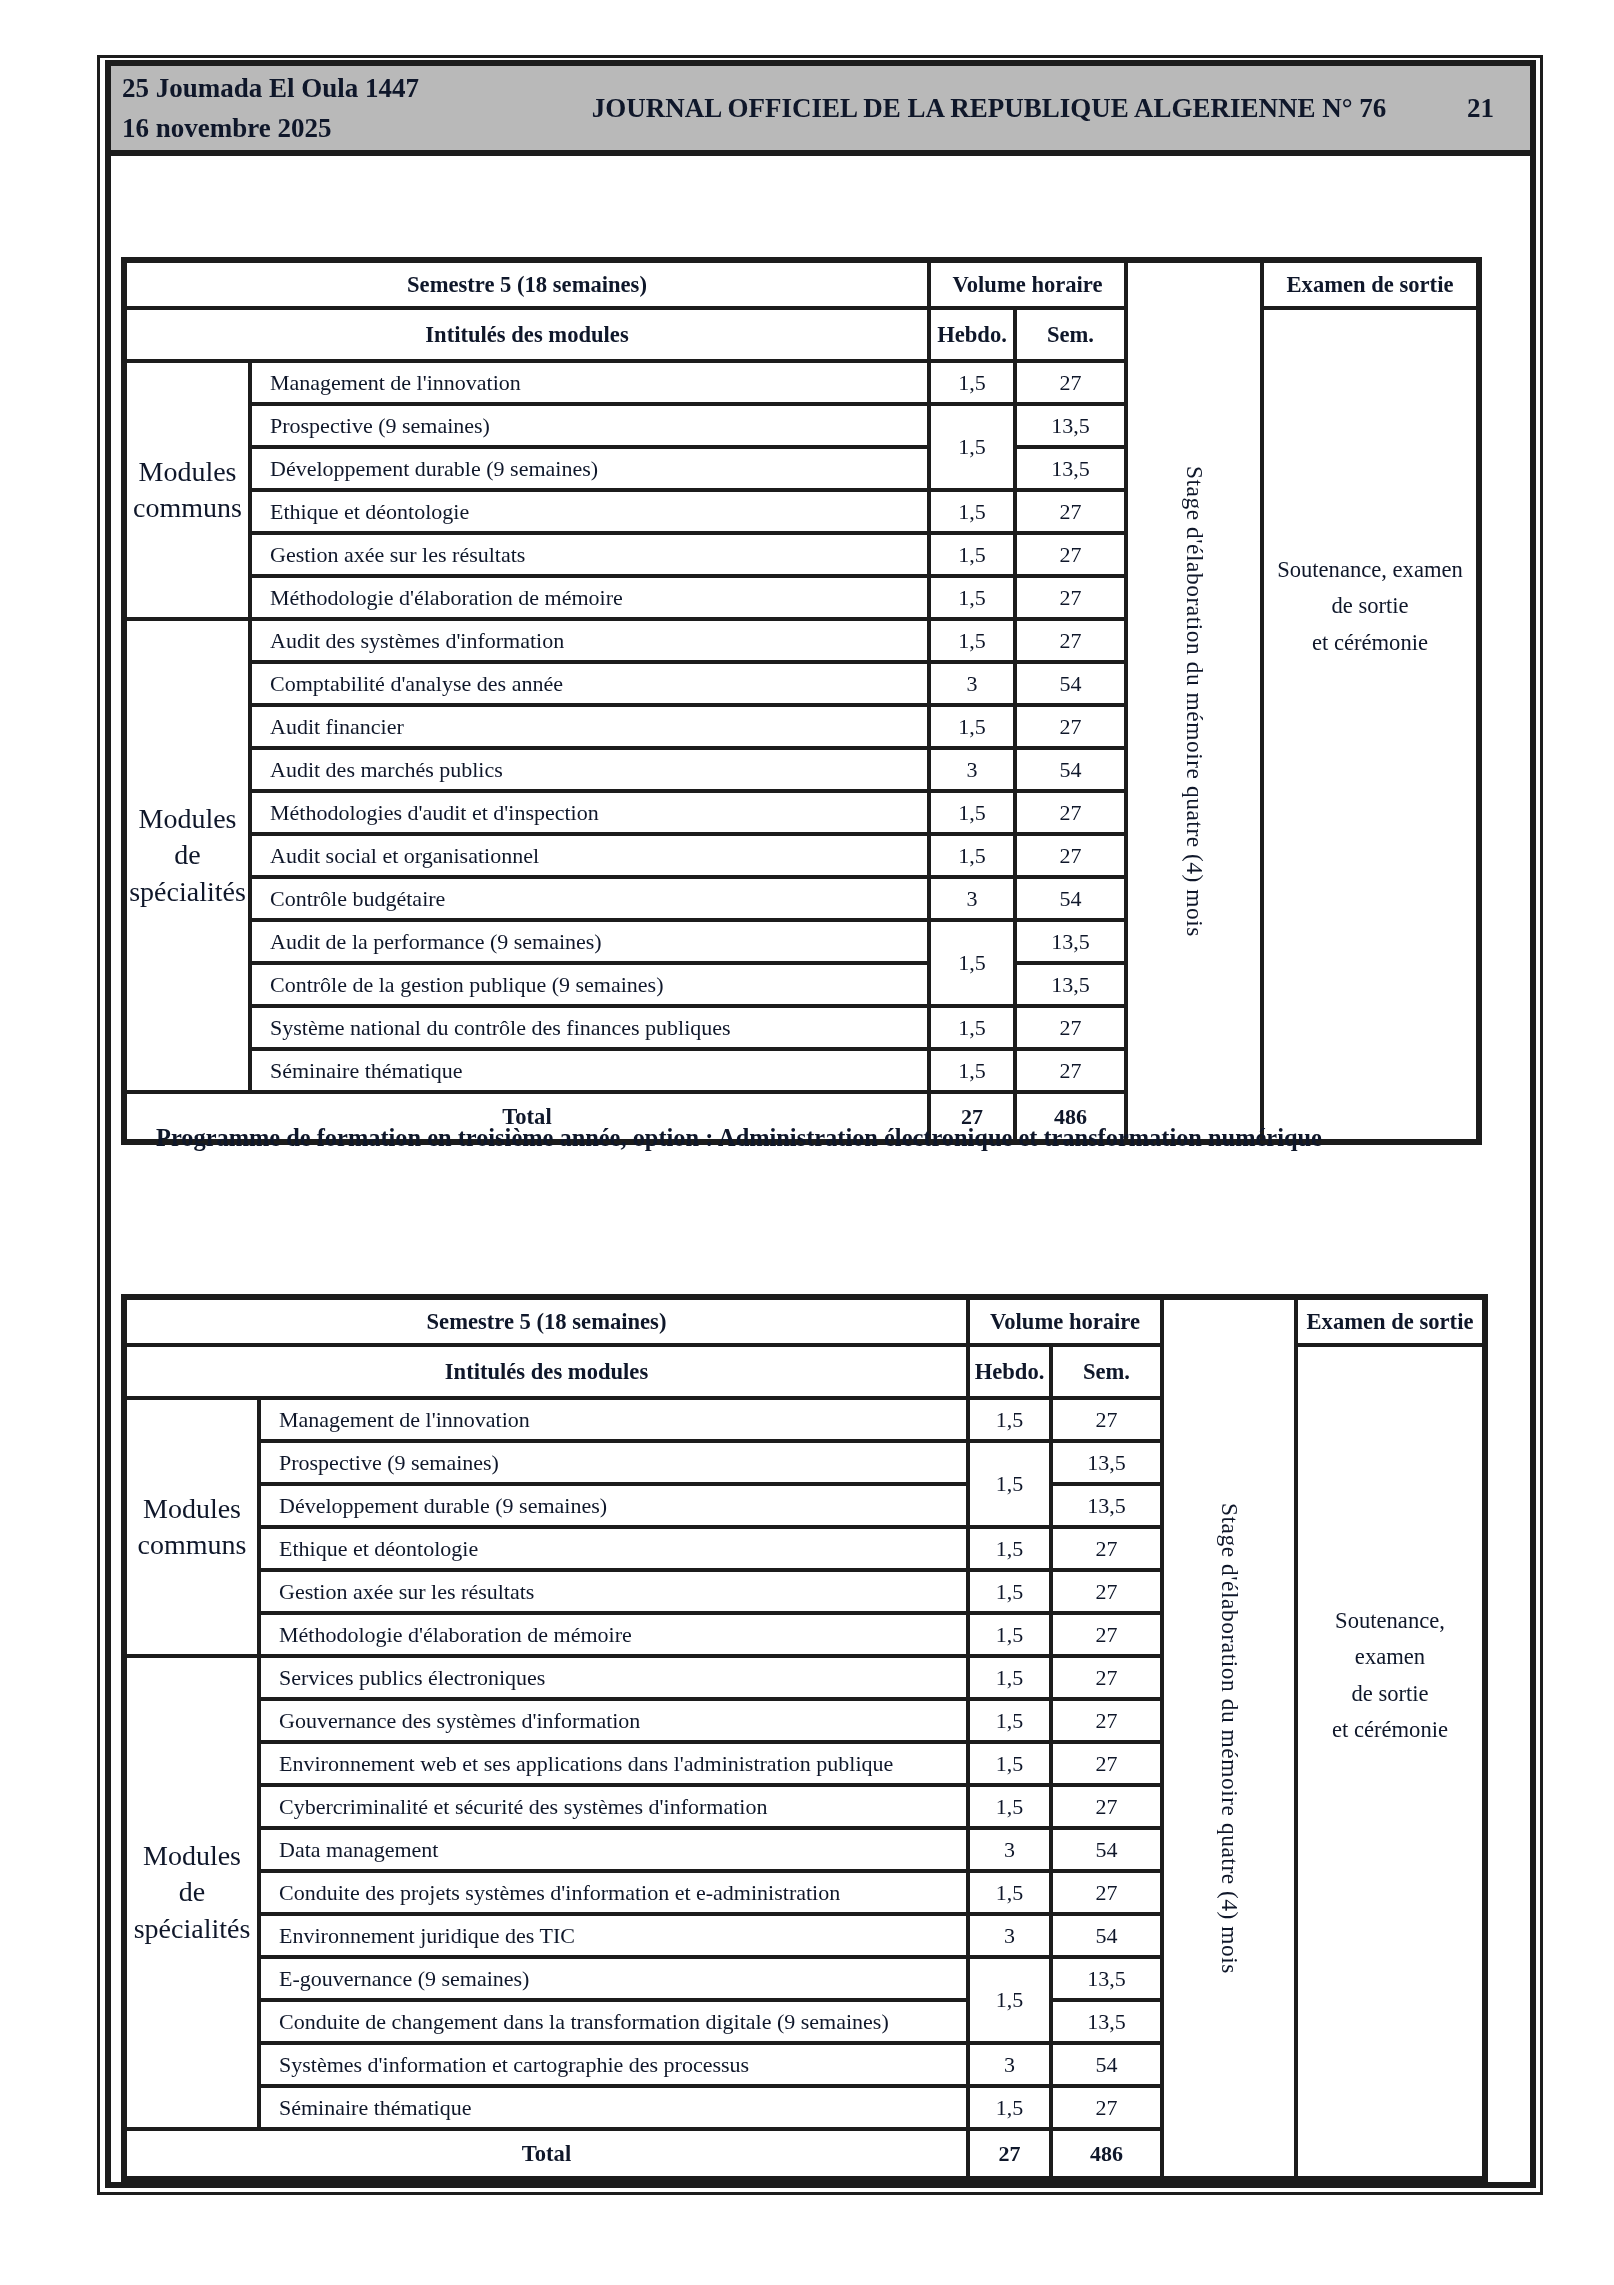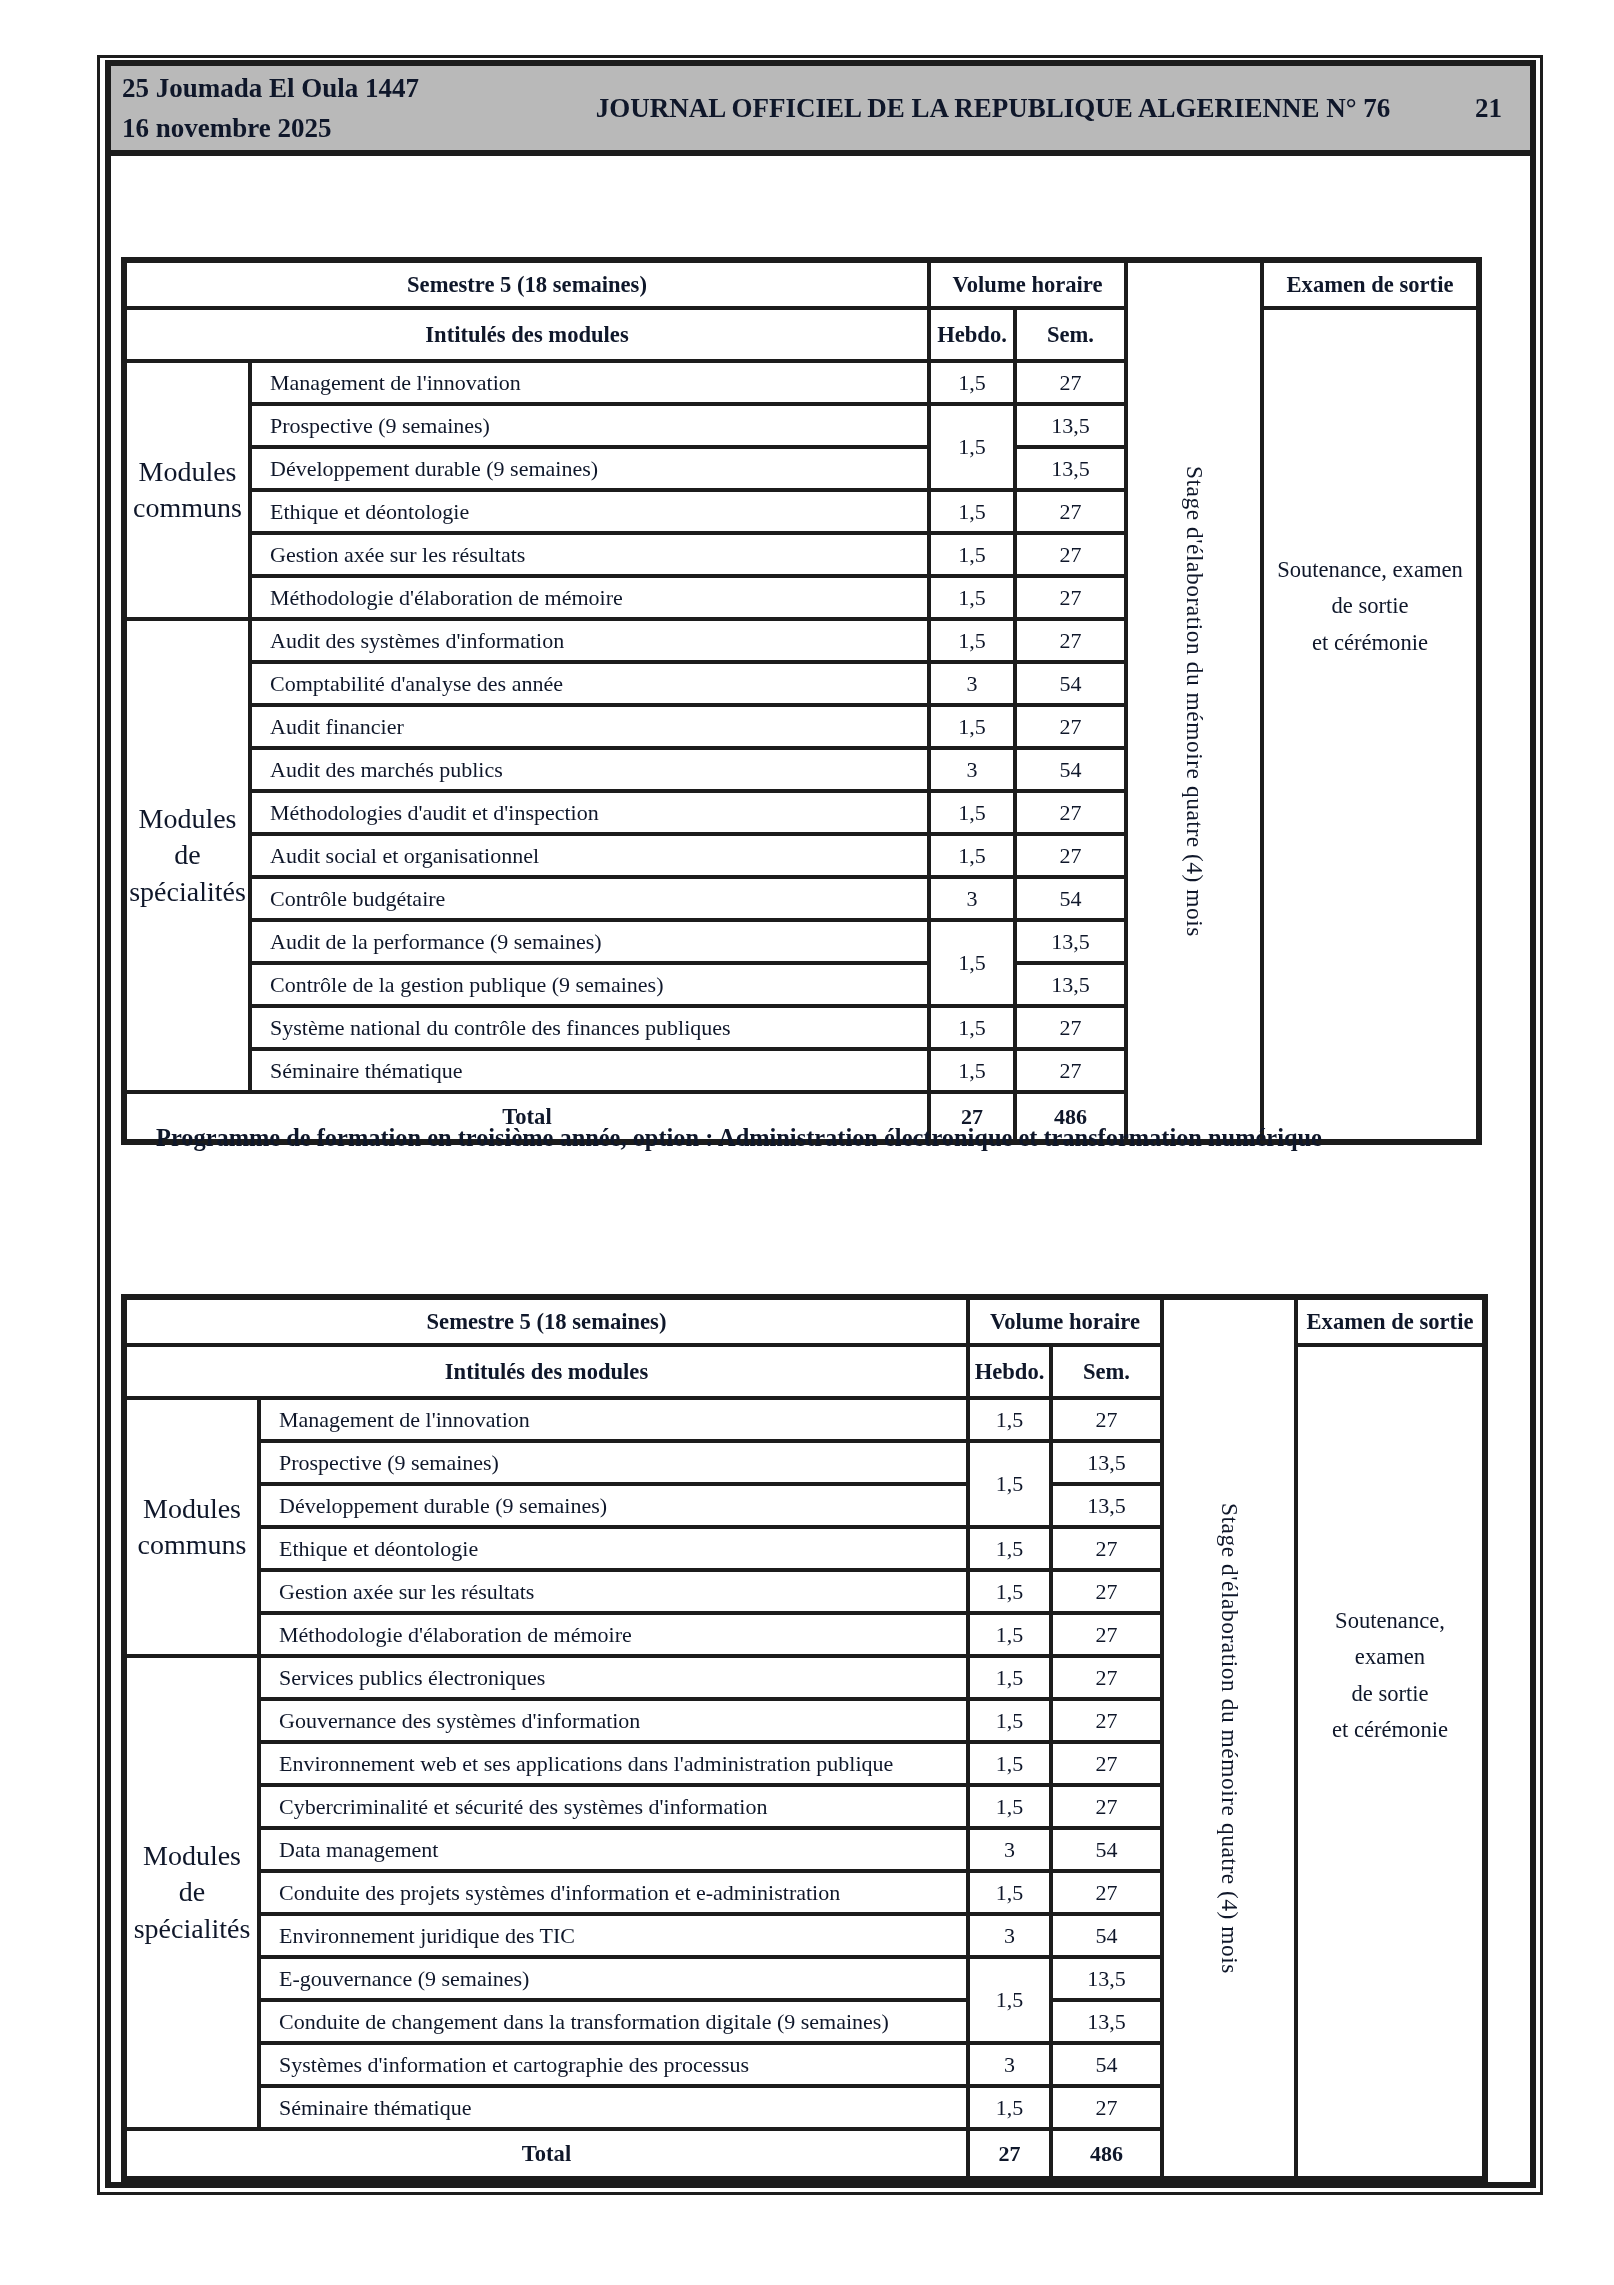--- a/index.html
+++ b/index.html
@@ -21,21 +21,21 @@
     box-sizing:border-box;border:6.3px solid #1c1c1c;background:#b9b9b9;
     display:flex;align-items:center;
   }
   .inner-frame{
     position:absolute;left:105px;top:156px;width:1431px;height:2032px;
     box-sizing:border-box;border:6.3px solid #1c1c1c;border-top:none;
   }
   
   .mh-dates{margin-left:11px;width:389px;font-weight:bold;font-size:27px;line-height:40px;white-space:nowrap;}
   .mh-title{flex:1;text-align:center;font-weight:bold;font-size:27px;white-space:nowrap;}
-  .mh-page{margin-right:28px;font-weight:bold;font-size:27px;}
+  .mh-page{margin-right:36px;font-weight:bold;font-size:27px;}
   
   .doc-title{
     position:absolute;left:156px;font-weight:bold;font-size:24.4px;white-space:nowrap;
   }
   .doc-title.t1{top:203px;}
   .doc-title.t2{top:1124px;}
   
   table.mod-table{
     position:absolute;left:121px;
     border-collapse:collapse;table-layout:fixed;

